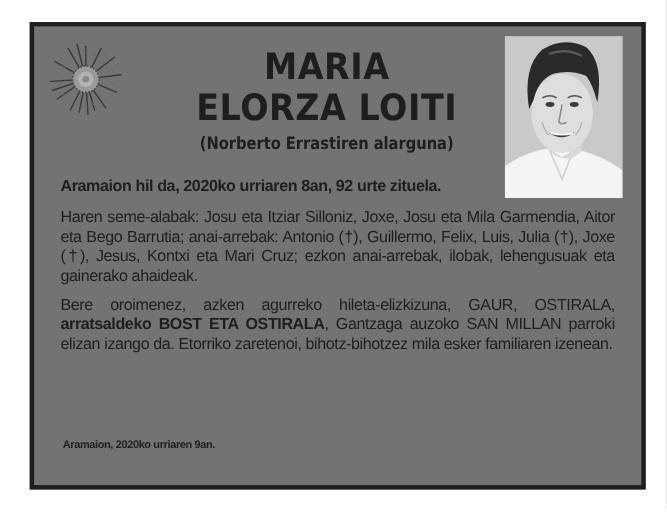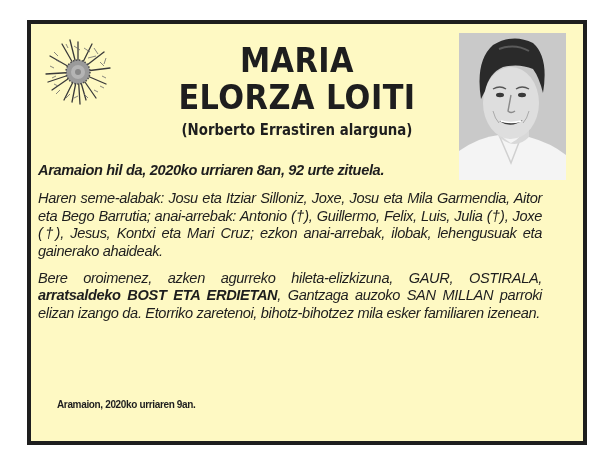--- a/index.html
+++ b/index.html
@@ -15,21 +15,21 @@
     font-family: "Liberation Sans", "DejaVu Sans", sans-serif;
     color: #1e1e1e;
   }
   .notice {
     position: absolute;
     left: 27px;
     top: 20px;
     width: 552px;
     height: 417px;
     border: 4px solid #1e1e1e;
-    background: #fef9c3;
+    background: #737373;
   }
   .emblem {
     position: absolute;
     left: 13px;
     top: 14px;
     width: 68px;
     height: 68px;
   }
   .photo {
     position: absolute;
@@ -61,28 +61,27 @@
     margin-top: 4px;
     font-family: "DejaVu Sans", sans-serif;
     font-weight: bold;
     font-size: 15.5px;
     line-height: 20px;
     transform: scaleX(0.86);
     white-space: nowrap;
   }
   .body-text {
     position: absolute;
-    left: 7px;
+    left: 24px;
     top: 138px;
     width: 504px;
     font-size: 14.6px;
     line-height: 17.4px;
     letter-spacing: -0.35px;
     text-align: justify;
-    font-style: italic;
   }
   .para {
     margin: 0 0 10px 0;
   }
   .para.lead {
     font-weight: bold;
     margin-bottom: 11px;
   }
   .para b { font-weight: bold; }
   .closing {
@@ -162,17 +161,17 @@
       <path d="M42 88 Q52 91 62 88" stroke="#ffffff" stroke-width="1.5" fill="none"></path>
 
       <path d="M34 78 Q36 86 40 90" stroke="#aaaaaa" stroke-width="1" fill="none"></path>
       <path d="M70 78 Q68 86 64 90" stroke="#aaaaaa" stroke-width="1" fill="none"></path>
     </svg>
   </div>
 
   <div class="body-text">
     <p class="para lead">Aramaion hil da, 2020ko urriaren 8an, 92 urte zituela.</p>
     <p class="para">Haren seme-alabak: Josu eta Itziar Silloniz, Joxe, Josu eta Mila Garmendia, Aitor eta Bego Barrutia; anai-arrebak: Antonio (†), Guillermo, Felix, Luis, Julia (†), Joxe (†), Jesus, Kontxi eta Mari Cruz; ezkon anai-arrebak, ilobak, lehengusuak eta gainerako ahaideak.</p>
-    <p class="para"><span>Bere oroimenez, azken agurreko hileta-elizkizuna, GAUR, OSTIRALA, </span><b>arratsalde­ko BOST ETA ERDIETAN</b><span>, Gantzaga auzoko SAN MILLAN parroki elizan izango da. Etorriko zaretenoi, bihotz-bihotzez mila esker familiaren izenean.</span></p>
+    <p class="para"><span>Bere oroimenez, azken agurreko hileta-elizkizuna, GAUR, OSTIRALA, </span><b>arratsalde­ko BOST ETA OSTIRALA</b><span>, Gantzaga auzoko SAN MILLAN parroki elizan izango da. Etorriko zaretenoi, bihotz-bihotzez mila esker familiaren izenean.</span></p>
   </div>
 
   <div class="closing">Aramaion, 2020ko urriaren 9an.</div>
 </div>
 
 </body></html>

